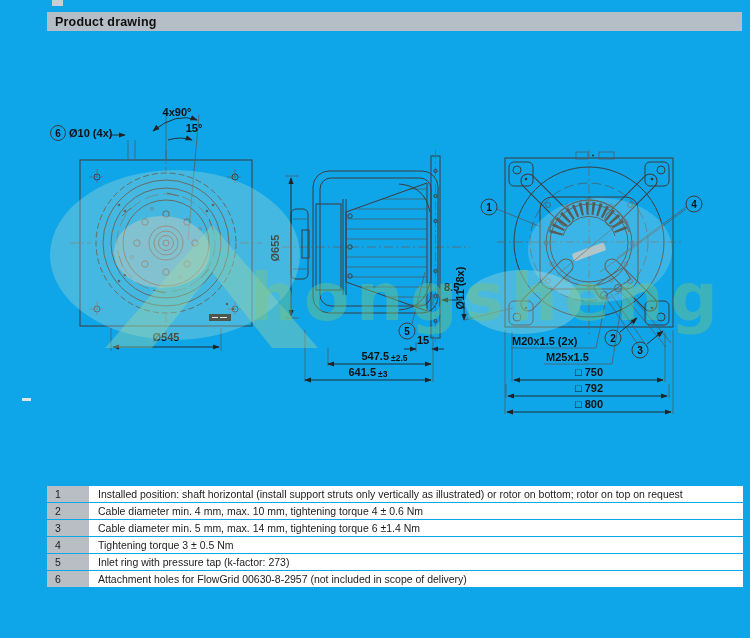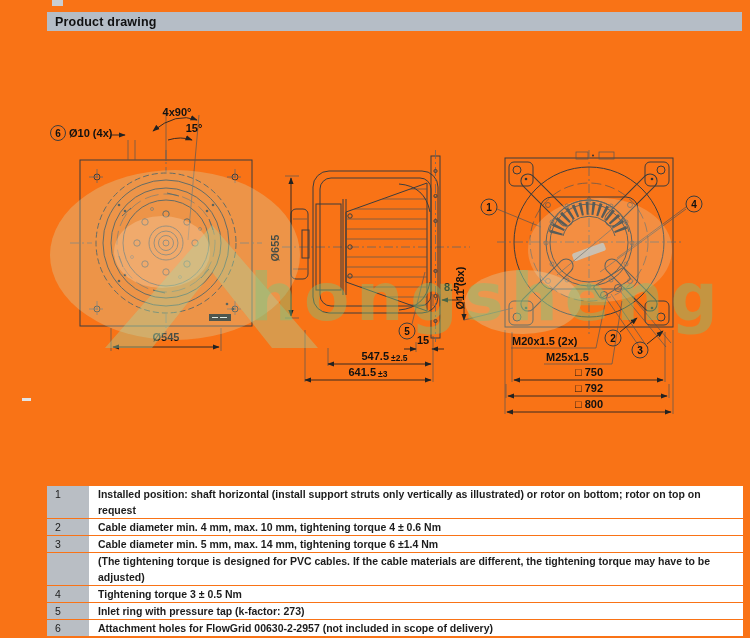--- a/index.html
+++ b/index.html
@@ -1,36 +1,36 @@
 <!DOCTYPE html>
 <html><head>
 <meta charset="utf-8">
 <style>
   html,body{margin:0;padding:0;background:#fff;font-family:"Liberation Sans",sans-serif;}
-  .page{position:relative;width:750px;height:638px;background:#f97316;overflow:hidden;}
+  .page{position:relative;width:750px;height:638px;background:#0ea5e9;overflow:hidden;}
   .top-artifact{position:absolute;left:52px;top:0;width:11px;height:6px;background:#c9ced3;}
   .header-bar{position:absolute;left:47px;top:12px;width:695px;height:19px;background:#b5bdc6;
               display:flex;align-items:center;padding-left:8px;box-sizing:border-box;}
   .header-title{font-weight:bold;font-size:12.5px;color:#101010;letter-spacing:.2px;}
   svg.drawing{position:absolute;left:0;top:0;}
   .ln{fill:none;stroke:#3d3d3d;stroke-width:1;}
   .thin{fill:none;stroke:#555;stroke-width:.7;}
   .cl{fill:none;stroke:#666;stroke-width:.8;stroke-dasharray:9 3 2 3;}
   .dl{fill:none;stroke:#222;stroke-width:.9;}
   .xl{fill:none;stroke:#555;stroke-width:.7;}
   .dim{font-family:"Liberation Sans",sans-serif;font-weight:bold;font-size:11px;fill:#111;}
   .dimsm{font-family:"Liberation Sans",sans-serif;font-weight:bold;font-size:8.5px;fill:#111;}
   .co{font-family:"Liberation Sans",sans-serif;font-weight:bold;font-size:10px;fill:#111;text-anchor:middle;}
   .wm{font-family:"DejaVu Sans",sans-serif;font-weight:bold;font-size:66px;letter-spacing:7px;
       fill:#7cc47c;opacity:.42;}
   .dash-artifact{position:absolute;left:22px;top:398px;width:9px;height:3px;background:#e3e3e3;}
   .notes{position:absolute;left:47px;top:486px;width:696px;font-size:10.5px;color:#1c1c1c;}
   .nrow{display:flex;margin-bottom:1px;}
   .nnum{width:42px;flex:none;background:#b9bec4;padding-left:8px;box-sizing:border-box;line-height:16px;min-height:16px;}
-  .ntxt{flex:1;padding-left:9px;padding-right:6px;line-height:16px;min-height:16px;background:#fff;font-weight:bold;}
+  .ntxt{flex:1;padding-left:9px;padding-right:6px;line-height:16px;min-height:16px;background:#fff;}
 </style>
 </head>
 <body>
 
 <div class="page">
 
   <div class="top-artifact"></div>
 
   <div class="header-bar">
     <span class="header-title">Product drawing</span>
@@ -327,34 +327,30 @@
       <div class="nrow">
         <div class="nnum">2</div>
         <div class="ntxt">Cable diameter min. 4 mm, max. 10 mm, tightening torque 4 ± 0.6 Nm</div>
       </div>
 
       <div class="nrow">
         <div class="nnum">3</div>
         <div class="ntxt">Cable diameter min. 5 mm, max. 14 mm, tightening torque 6 ±1.4 Nm</div>
       </div>
 
-      <div class="nrow">
-        <div class="nnum"></div>
-        <div class="ntxt">(The tightening torque is designed for PVC cables. If the cable materials are different, the tightening torque may have to be adjusted)</div>
-      </div>
 
       <div class="nrow">
         <div class="nnum">4</div>
         <div class="ntxt">Tightening torque 3 ± 0.5 Nm</div>
       </div>
 
       <div class="nrow">
         <div class="nnum">5</div>
         <div class="ntxt">Inlet ring with pressure tap (k-factor: 273)</div>
       </div>
 
       <div class="nrow">
         <div class="nnum">6</div>
-        <div class="ntxt">Attachment holes for FlowGrid 00630-2-2957 (not included in scope of delivery)</div>
+        <div class="ntxt">Attachment holes for FlowGrid 00630-8-2957 (not included in scope of delivery)</div>
       </div>
     </div>
 
 </div>
 
 </body></html>

